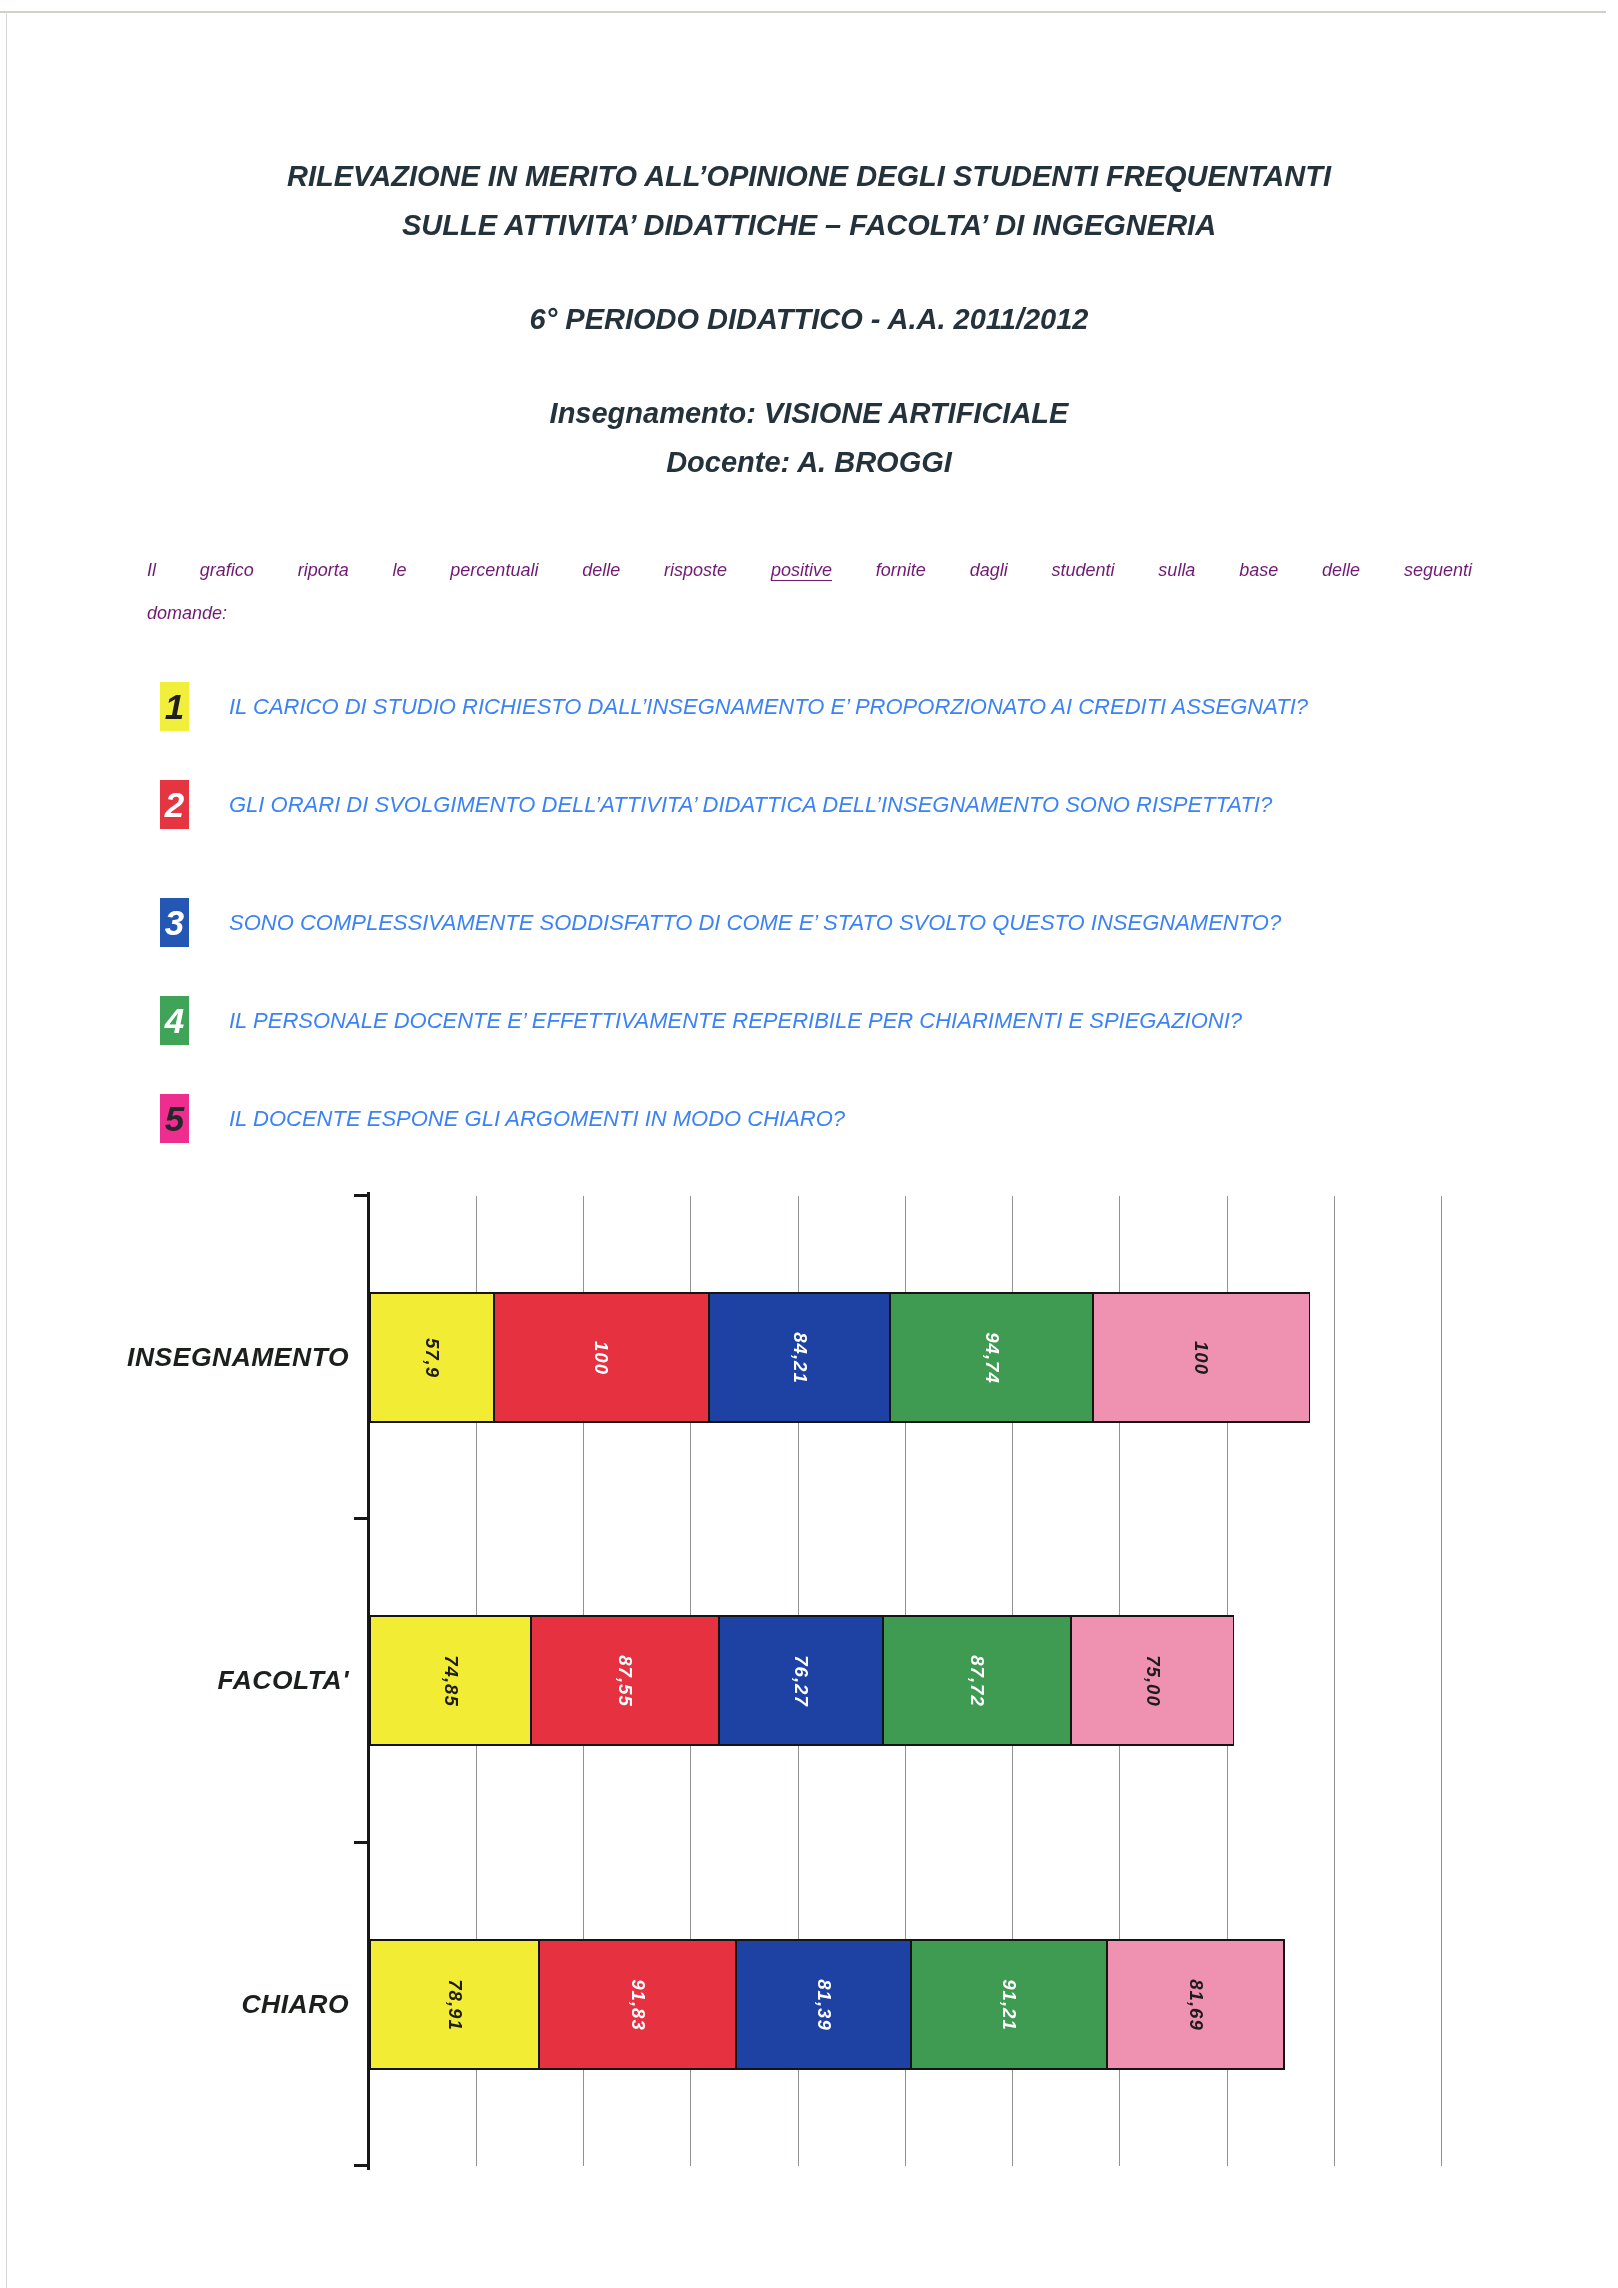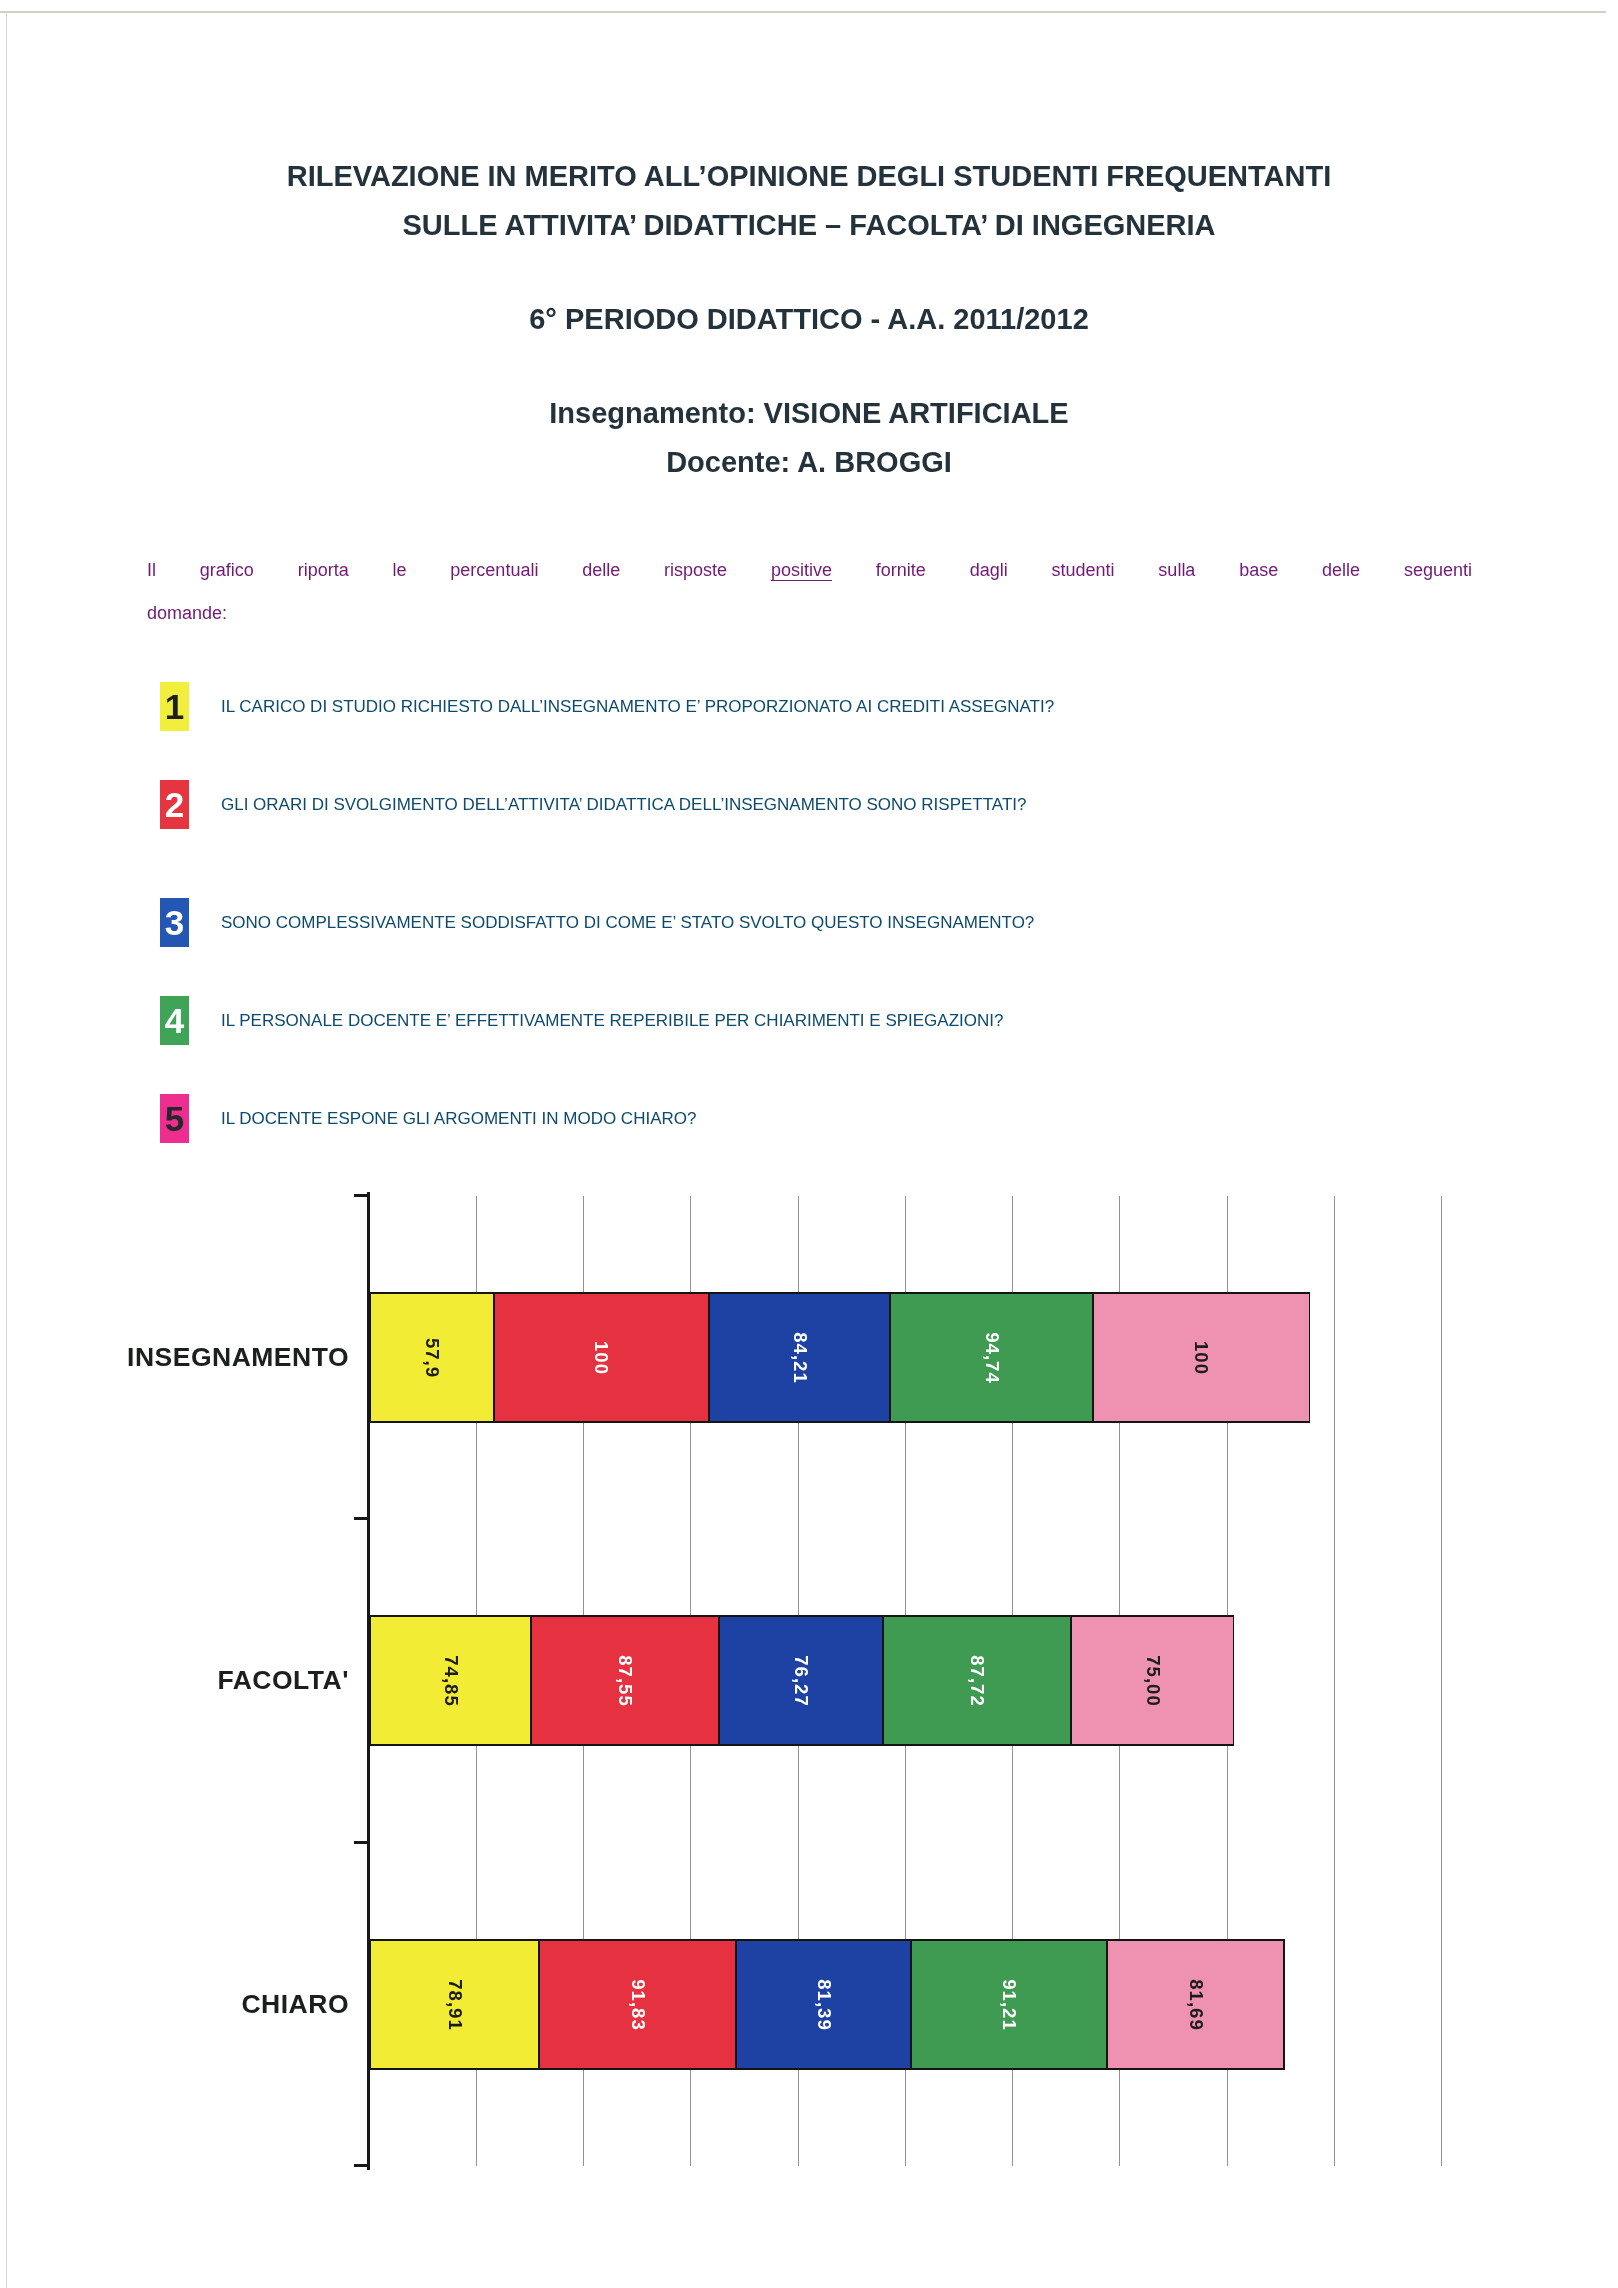--- a/index.html
+++ b/index.html
@@ -2,20 +2,21 @@
 <html><head>
 <meta charset="utf-8">
 <style>
   html,body{margin:0;padding:0;background:#ffffff;}
   .page{
     position:relative;
     width:1606px;height:2289px;
     background:#ffffff;
     font-family:"Liberation Sans", sans-serif;
     overflow:hidden;
+    font-style:italic;
   }
   
   .scan-top{position:absolute;left:0;top:10.8px;width:1618px;height:2px;background:#ccd2c6;}
   .scan-left{position:absolute;left:5.9px;top:11.8px;width:1px;height:2277px;background:#d6dad4;}
   .scan-right{position:absolute;left:1611px;top:11.8px;width:1px;height:2277px;background:#e2e5e0;}
 
   .heading{
     position:absolute;left:0;width:1618px;
     text-align:center;font-weight:bold;color:#24323c;
   }
@@ -33,22 +34,22 @@
   .question{
     position:absolute;left:160px;width:1372px;height:49px;
     display:flex;align-items:center;
   }
   .qmark{
     flex:none;width:29px;height:49px;
     display:flex;align-items:center;justify-content:center;
     font-size:35px;font-weight:bold;
   }
   .qtext{
-    margin-left:32px;
-    font-size:17px;color:#0c4a6e;white-space:nowrap;
+    margin-left:40px;
+    font-size:22px;color:#3b82f6;white-space:nowrap;
   }
 
   .chart{position:absolute;left:0;top:0;width:1618px;height:2289px;}
   .gridline{position:absolute;width:1px;background:#90948f;}
   .axis{position:absolute;background:#171717;}
   .tick{position:absolute;background:#171717;}
   .cat-label{
     position:absolute;left:0;display:flex;align-items:center;justify-content:flex-end;
     font-size:26.5px;font-weight:bold;color:#1b201c;letter-spacing:0.5px;
   }

